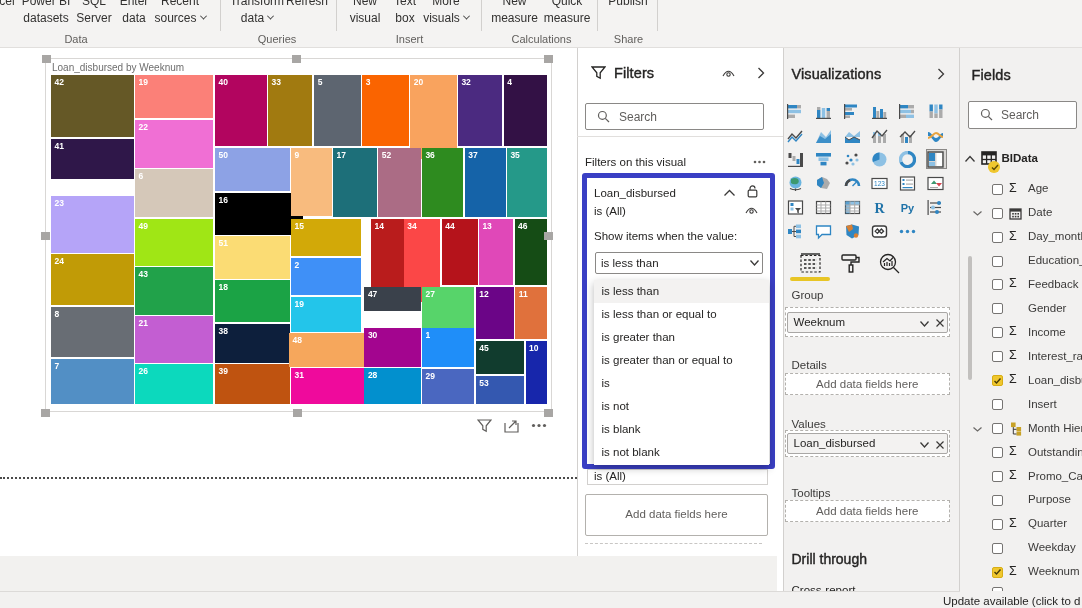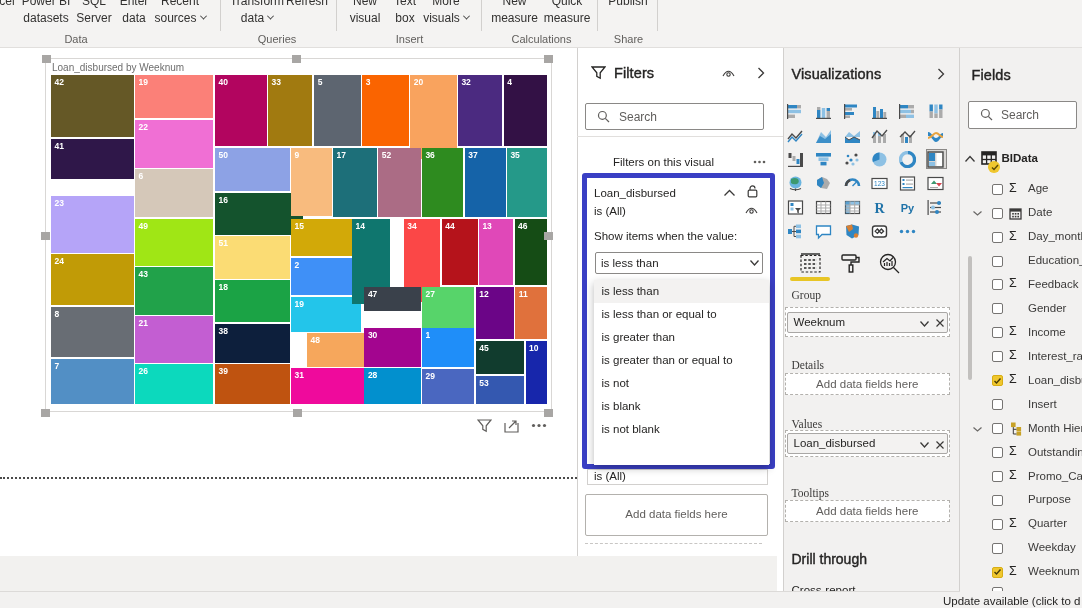--- a/index.html
+++ b/index.html
@@ -29,21 +29,21 @@
 .gray11 { font-size:11.5px; color:#605e5c; }
 .dk11 { font-size:11.5px; color:#252423; }
 
 #fcard { position:absolute; left:582px; top:173px; width:192.5px; height:296px; background:#fff; border:5px solid #3a3fc4; border-radius:3px; }
 .flyout { position:absolute; left:593.5px; top:279.5px; width:175.5px; height:185px; background:#fff; box-shadow:0 3px 8px rgba(0,0,0,0.28); z-index:5; }
 .fitem { height:23.1px; line-height:23.1px; padding-left:8px; font-size:11.5px; color:#252423; background:#fff; }
 .fitem.first { background:#f3f2f1; }
 
 .well { position:absolute; left:785px; width:164.5px; border:1px dashed #b3b1ad; background:#fff; }
 .pill { position:absolute; left:786.5px; width:161px; height:21px; background:#f3f2f1; border:1px solid #a9a7a5; border-radius:2px; font-size:11.5px; color:#252423; line-height:19px; padding-left:6px; }
-.wlabel { position:absolute; left:791.5px; font-size:11.5px; color:#3b3a39;font-family:Liberation Serif, serif; }
+.wlabel { position:absolute; left:791.5px; font-size:11.5px; color:#3b3a39; }
 .addtext { font-size:11.5px; color:#605e5c; text-align:center; }
 
 .frow { position:absolute; left:959px; width:200px; height:23.8px; }
 .cb { position:absolute; left:33px; top:5.5px; width:11px; height:11px; border:1.4px solid #767472; border-radius:2px; background:#fff; }
 .cb.on { background:#f0c72e; border-color:#d8ae14; }
 .cb.on svg { position:absolute; left:0.2px; top:0.5px; }
 .sig { position:absolute; left:50px; top:2.5px; font-size:12.5px; font-weight:normal; color:#252423; }
 .fname { position:absolute; left:69px; top:4px; font-size:11.5px; color:#3b3a39; white-space:nowrap; }
 
 #statusbar { position:absolute; left:0; top:591px; width:1082px; height:17px; background:#f2f1f0; }
@@ -178,21 +178,21 @@
       </div>
 <div class="tile" style="left:457.9px;top:75px;width:44.6px;height:71.3px;background:#4b2a80">
         <span>32</span>
       </div>
 <div class="tile" style="left:503.8px;top:75px;width:43.2px;height:71.3px;background:#331145">
         <span>4</span>
       </div>
 <div class="tile" style="left:215px;top:147.9px;width:74.5px;height:43.4px;background:#8da2e5">
         <span>50</span>
       </div>
-<div class="tile" style="left:215px;top:192.6px;width:88px;height:42.4px;background:#14532d">
+<div class="tile" style="left:215px;top:192.6px;width:88px;height:42.4px;background:#000000">
         <span>16</span>
       </div>
 <div class="tile" style="left:215px;top:236.3px;width:74.5px;height:42.6px;background:#fbdc74">
         <span>51</span>
       </div>
 <div class="tile" style="left:215px;top:280.2px;width:74.5px;height:42.0px;background:#1ba345">
         <span>18</span>
       </div>
 <div class="tile" style="left:215px;top:323.5px;width:74.5px;height:39.3px;background:#0d1f3c">
         <span>38</span>
@@ -220,27 +220,27 @@
       </div>
 <div class="tile" style="left:291px;top:218.6px;width:70.3px;height:37.7px;background:#d2a908">
         <span>15</span>
       </div>
 <div class="tile" style="left:291px;top:257.6px;width:70.3px;height:37.6px;background:#3f90f7">
         <span>2</span>
       </div>
 <div class="tile" style="left:291px;top:296.5px;width:70.3px;height:35.1px;background:#23c5ea">
         <span>19</span>
       </div>
-<div class="tile" style="left:307px;top:332.9px;width:79px;height:33.7px;background:#f6a75c">
+<div class="tile" style="left:289px;top:332.9px;width:79px;height:33.7px;background:#f6a75c">
         <span>48</span>
       </div>
 <div class="tile" style="left:291px;top:367.9px;width:93px;height:36.1px;background:#ef0a9c">
         <span>31</span>
       </div>
-<div class="tile" style="left:352px;top:218.6px;width:38.0px;height:85px;background:#0f766e">
+<div class="tile" style="left:371px;top:218.6px;width:38.0px;height:85px;background:#b91c1c">
         <span>14</span>
       </div>
 <div class="tile" style="left:403.7px;top:218.6px;width:36.8px;height:83px;background:#fb4747">
         <span>34</span>
       </div>
 <div class="tile" style="left:441.8px;top:218.6px;width:35.8px;height:66.1px;background:#b5131b">
         <span>44</span>
       </div>
 <div class="tile" style="left:478.9px;top:218.6px;width:34.4px;height:66.1px;background:#e048b8">
         <span>13</span>
@@ -317,21 +317,21 @@
 <svg class="abs" style="left:757px;top:67px" width="8" height="12" viewBox="0 0 8 12">
       <path d="M1.5 1 L6.5 6 L1.5 11" fill="none" stroke="#3b3a39" stroke-width="1.3"></path>
     </svg>
 <div class="sbox" style="left:584.5px;top:102.5px;width:179.5px;height:27.5px"></div>
 <svg class="abs" style="left:597px;top:110px" width="13" height="13" viewBox="0 0 13 13">
       <circle cx="5.4" cy="5.4" r="3.9" fill="none" stroke="#605e5c" stroke-width="1.2"></circle>
       <line x1="8.3" y1="8.3" x2="12" y2="12" stroke="#605e5c" stroke-width="1.2"></line>
     </svg>
 <div class="abs gray11" style="left:619px;top:109.5px;font-size:12px">Search</div>
 <div class="abs" style="left:577px;top:135.5px;width:206px;height:1px;background:#e1dfdd"></div>
-<div class="abs dk11" style="left:613px;top:156px">Filters on this visual</div>
+<div class="abs dk11" style="left:585px;top:156px">Filters on this visual</div>
 <svg class="abs" style="left:753px;top:160px" width="13" height="4" viewBox="0 0 13 4">
       <circle cx="2" cy="2" r="1.3" fill="#605e5c"></circle>
       <circle cx="6.5" cy="2" r="1.3" fill="#605e5c"></circle>
       <circle cx="11" cy="2" r="1.3" fill="#605e5c"></circle>
     </svg>
 
 <div id="fcard"></div>
 <div class="abs dk11" style="left:594px;top:186.5px">Loan_disbursed</div>
 <svg class="abs" style="left:723px;top:189px" width="13" height="8" viewBox="0 0 13 8">
       <path d="M1.5 6.5 L6.5 1.5 L11.5 6.5" fill="none" stroke="#3b3a39" stroke-width="1.3"></path>
@@ -350,20 +350,21 @@
 <div class="abs dk11" style="left:601px;top:257px">is less than</div>
 <svg class="abs" style="left:749px;top:259px" width="11" height="8" viewBox="0 0 11 8">
       <path d="M1.5 1.5 L5.5 6 L9.5 1.5" fill="none" stroke="#3b3a39" stroke-width="1.3"></path>
     </svg>
 
 <div class="flyout">
 <div class="fitem first">is less than</div>
 <div class="fitem">is less than or equal to</div>
 <div class="fitem">is greater than</div>
 <div class="fitem">is greater than or equal to</div>
+<div class="fitem">is</div>
 <div class="fitem">is not</div>
 <div class="fitem">is blank</div>
 <div class="fitem">is not blank</div>
 </div>
 
 <div class="abs" style="left:587px;top:469px;width:180.5px;height:15.5px;background:#fff;border:1px solid #d2d0ce"></div>
 <div class="abs dk11" style="left:594px;top:470px">is (All)</div>
 <div class="abs" style="left:585px;top:494px;width:183px;height:42px;background:#fff;border:1px solid #b3b1ad;border-radius:2px">
   <div class="addtext" style="margin-top:13px">Add data fields here</div>
 </div>

